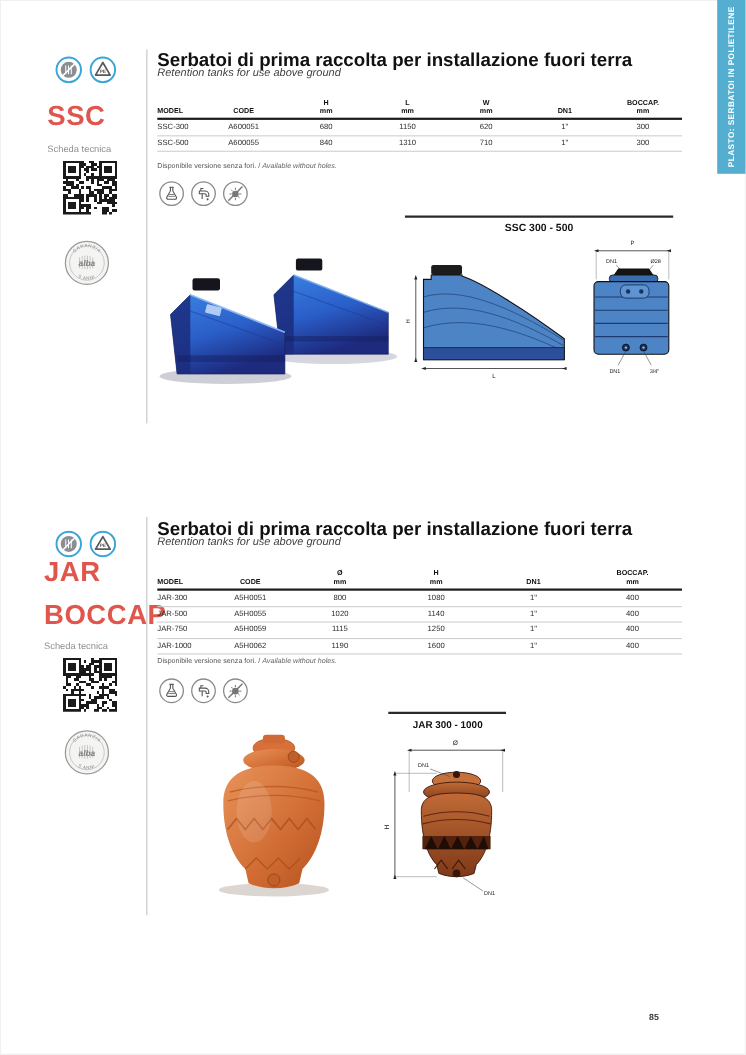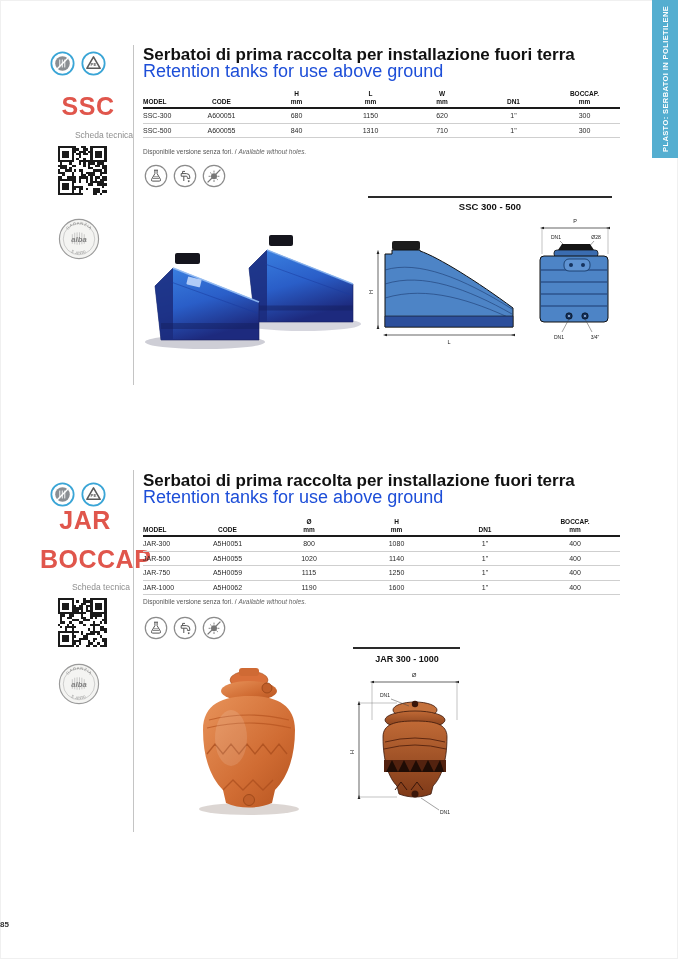--- a/index.html
+++ b/index.html
@@ -10,46 +10,46 @@
 
   
   .side-tab{left:652px;top:0;width:26px;height:158px;background:#54aed0;}
   .side-tab span{position:absolute;left:0;top:0;width:26px;height:158px;
      display:flex;align-items:center;justify-content:center;
      writing-mode:vertical-rl;transform:rotate(180deg);
      color:#fff;font-size:7.5px;font-weight:bold;letter-spacing:.4px;white-space:nowrap;}
 
   
   .badge-ico{width:25px;height:25px;}
-  .red-code{color:#e0564c;font-weight:bold;font-size:25px;line-height:26px;text-align:center;letter-spacing:.5px;}
-  .scheda{color:#8f8f8f;font-size:8.5px;text-align:right;}
+  .red-code{color:#e0564c;font-weight:bold;font-size:25px;line-height:26px;letter-spacing:.5px;}
+  .scheda{color:#8f8f8f;font-size:8.5px;text-align:left;}
   .qr{width:50px;height:49px;}
   .vline{width:1px;background:#c4c4c4;left:133px;}
 
   .sec-title{font-size:17px;font-weight:bold;color:#111;white-space:nowrap;}
-  .sec-sub{font-size:18px;color:#1d4ed8;white-space:nowrap;}
+  .sec-sub{font-size:10px;color:#404040;white-space:nowrap;font-style:italic;}
 
   
   .tbl{left:143px;width:477px;font-size:7px;}
   .thead{display:flex;align-items:flex-end;border-bottom:2px solid #1a1a1a;height:21px;padding-bottom:2px;}
   .th{display:flex;flex-direction:column;justify-content:flex-end;text-align:center;font-weight:bold;font-size:6.5px;line-height:7.5px;color:#111;}
   .trow{display:flex;align-items:center;height:13.5px;border-bottom:1px solid #cfcfcf;}
   .td{text-align:center;color:#2a2a2a;}
   .t1c0{width:42px;text-align:left;} .t1c1{width:73px;} .t1c2{width:77px;} .t1c3{width:71px;}
   .t1c4{width:72px;} .t1c5{width:71px;} .t1c6{width:71px;}
   .t2c0{width:47px;text-align:left;} .t2c1{width:75px;} .t2c2{width:88px;} .t2c3{width:87px;}
   .t2c4{width:90px;} .t2c5{width:90px;}
 
   .note{font-size:6.5px;color:#555;}
   .note .en{font-style:italic;color:#666;}
 
   .prop-icons{display:flex;gap:5px;}
   .prop-icons svg{width:24px;height:24px;}
 
-  .pagenum{left:0;top:920px;width:648px;text-align:left;font-size:8px;font-weight:bold;color:#333;}
+  .pagenum{left:0;top:920px;width:599px;text-align:right;font-size:8px;font-weight:bold;color:#333;}
 
   svg text{font-family:"Liberation Sans", sans-serif;}
 </style>
 </head>
 <body>
 
 <svg width="0" height="0" style="position:absolute">
   <defs>
     <marker id="arr" markerWidth="6" markerHeight="6" refX="3" refY="3" orient="auto">
       <path d="M0,3 L6,1 L6,5 Z" fill="#222"></path>

